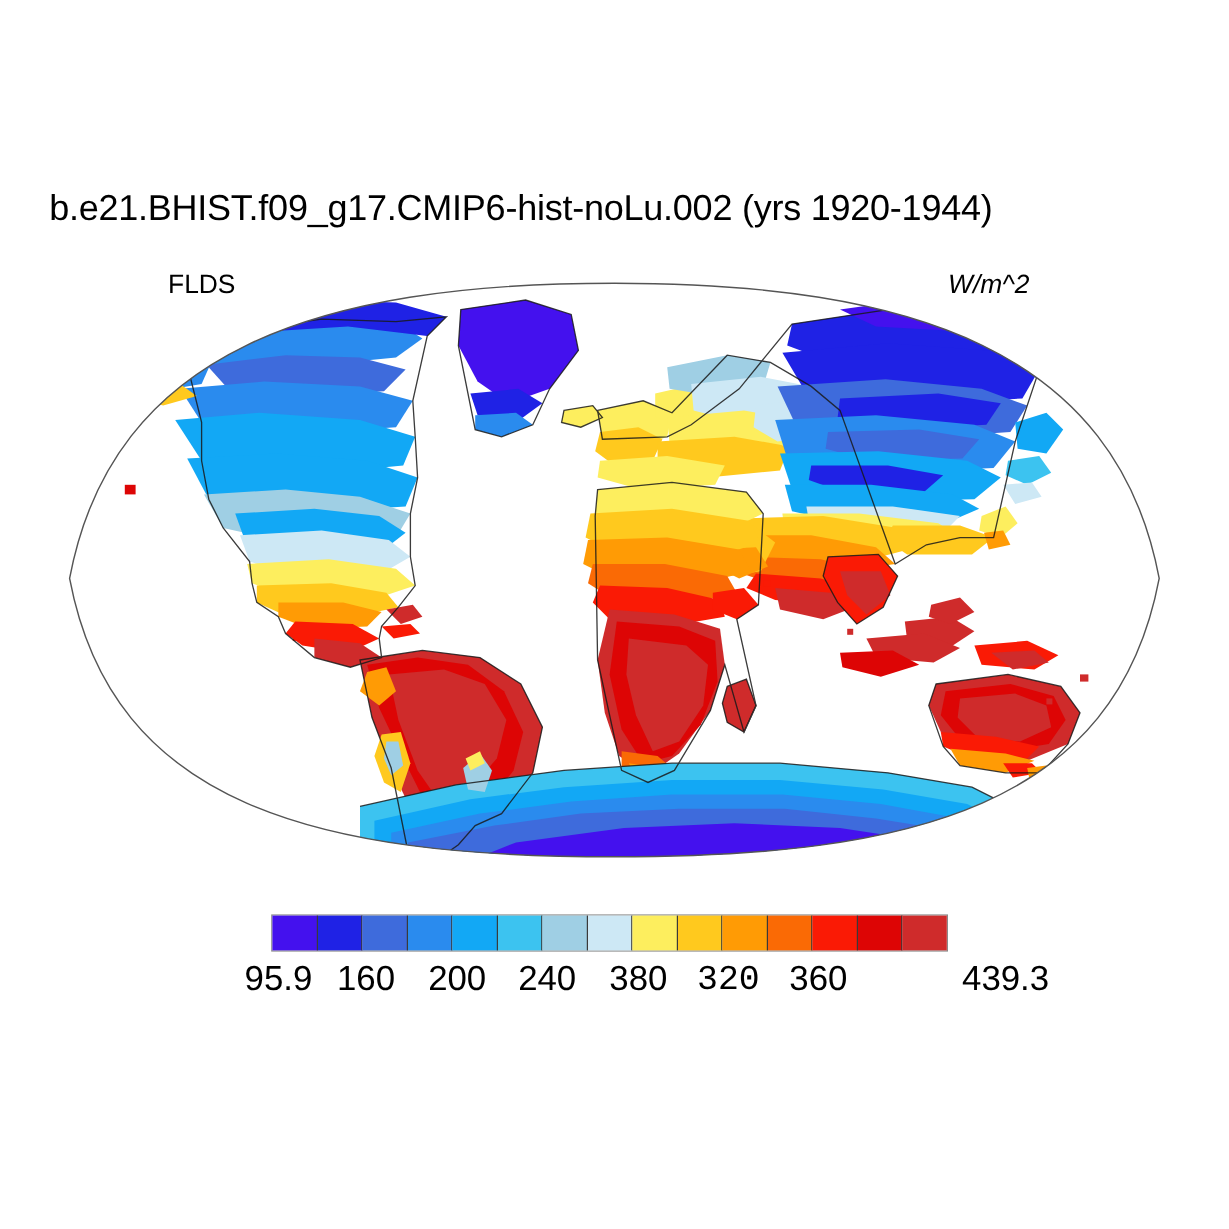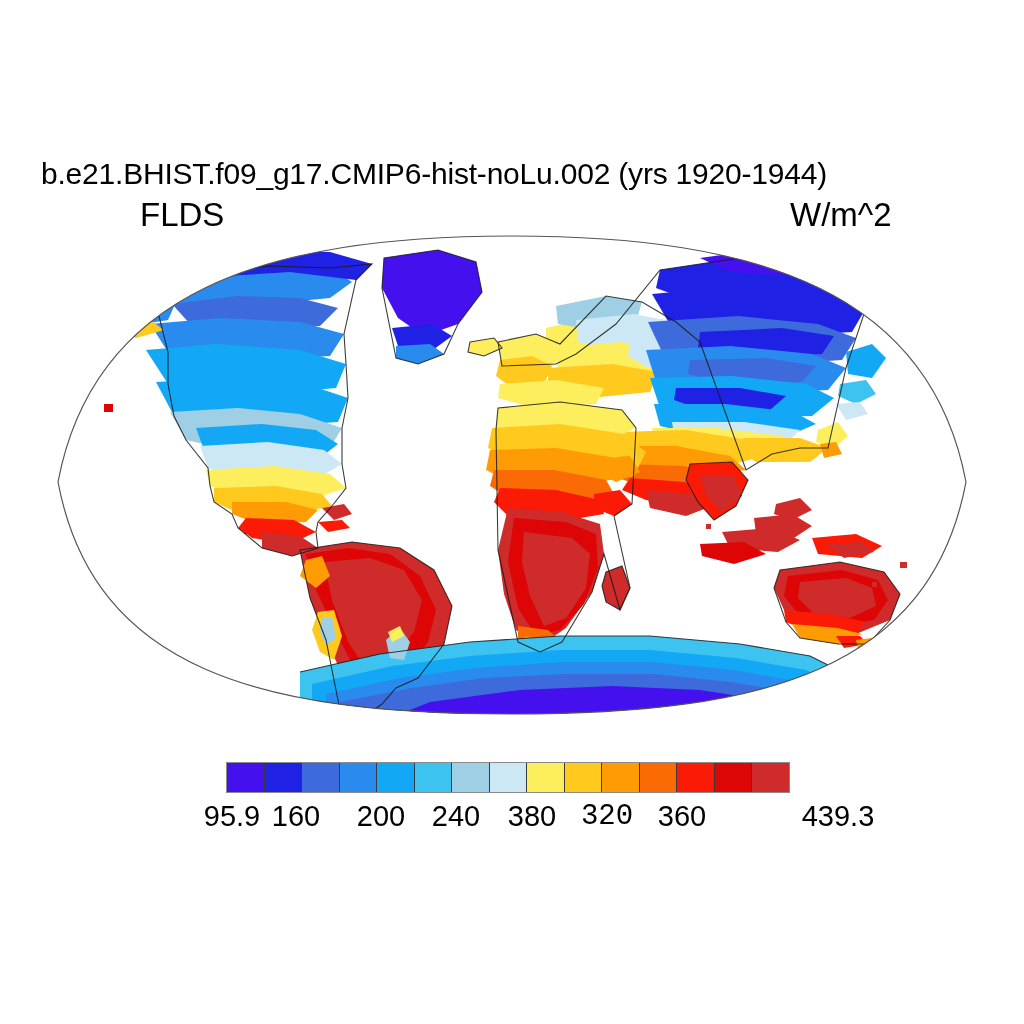--- a/index.html
+++ b/index.html
@@ -3,24 +3,24 @@
 <meta charset="utf-8">
 <style>
   html,body{margin:0;padding:0;background:#ffffff;}
   body{width:1024px;height:1024px;overflow:hidden;
        font-family:"Liberation Sans",sans-serif;color:#000;}
   #stage{position:relative;width:1024px;height:1024px;}
 
   .title{position:absolute;left:0;top:157px;width:868px;text-align:center;
          font-size:30px;letter-spacing:-0.2px;white-space:nowrap;}
 
-  .hdr{position:absolute;top:196px;font-size:33px;white-space:nowrap;}
+  .hdr{position:absolute;top:224px;font-size:22px;white-space:nowrap;}
   .hdr.left{left:140px;}
   .hdr.mid{left:0;width:1024px;text-align:center;}
-  .hdr.right{left:790px;}
+  .hdr.right{left:790px;font-style:italic;}
 
   #mapwrap{position:absolute;left:0;top:232px;width:1024px;height:500px;}
   #mapsvg{display:block;}
 
   #cbar{position:absolute;left:226px;top:762px;width:564px;height:31px;
         display:flex;border:1px solid #8a8a8a;box-sizing:border-box;}
   #cbar .sw{flex:1 1 0;height:100%;border-right:1px solid #3a3a3a;box-sizing:border-box;}
   #cbar .sw:last-child{border-right:none;}
 
   #cticks{position:absolute;left:0;top:800px;width:928px;height:44px;}
@@ -228,21 +228,21 @@
       <div class="sw" style="background: rgb(253, 238, 94);"></div>
       <div class="sw" style="background: rgb(255, 201, 30);"></div>
       <div class="sw" style="background: rgb(255, 155, 5);"></div>
       <div class="sw" style="background: rgb(250, 106, 5);"></div>
       <div class="sw" style="background: rgb(250, 26, 5);"></div>
       <div class="sw" style="background: rgb(221, 5, 5);"></div>
       <div class="sw" style="background: rgb(207, 43, 43);"></div>
     </div>
   <div id="cticks">
       <span style="left: 232px;">95.9</span>
-      <span style="left: 296px;">160</span>
+      <span style="left: 305px;">160</span>
       <span style="left: 381px;">200</span>
       <span style="left: 456px;">240</span>
       <span style="left: 532px;">380</span>
       <span style="left: 607px; font-family: Liberation Mono, monospace;">320</span>
       <span style="left: 682px;">360</span>
       <span style="left: 790px; margin-left: 48px;">439.3</span>
     </div>
 
 </div>
 

